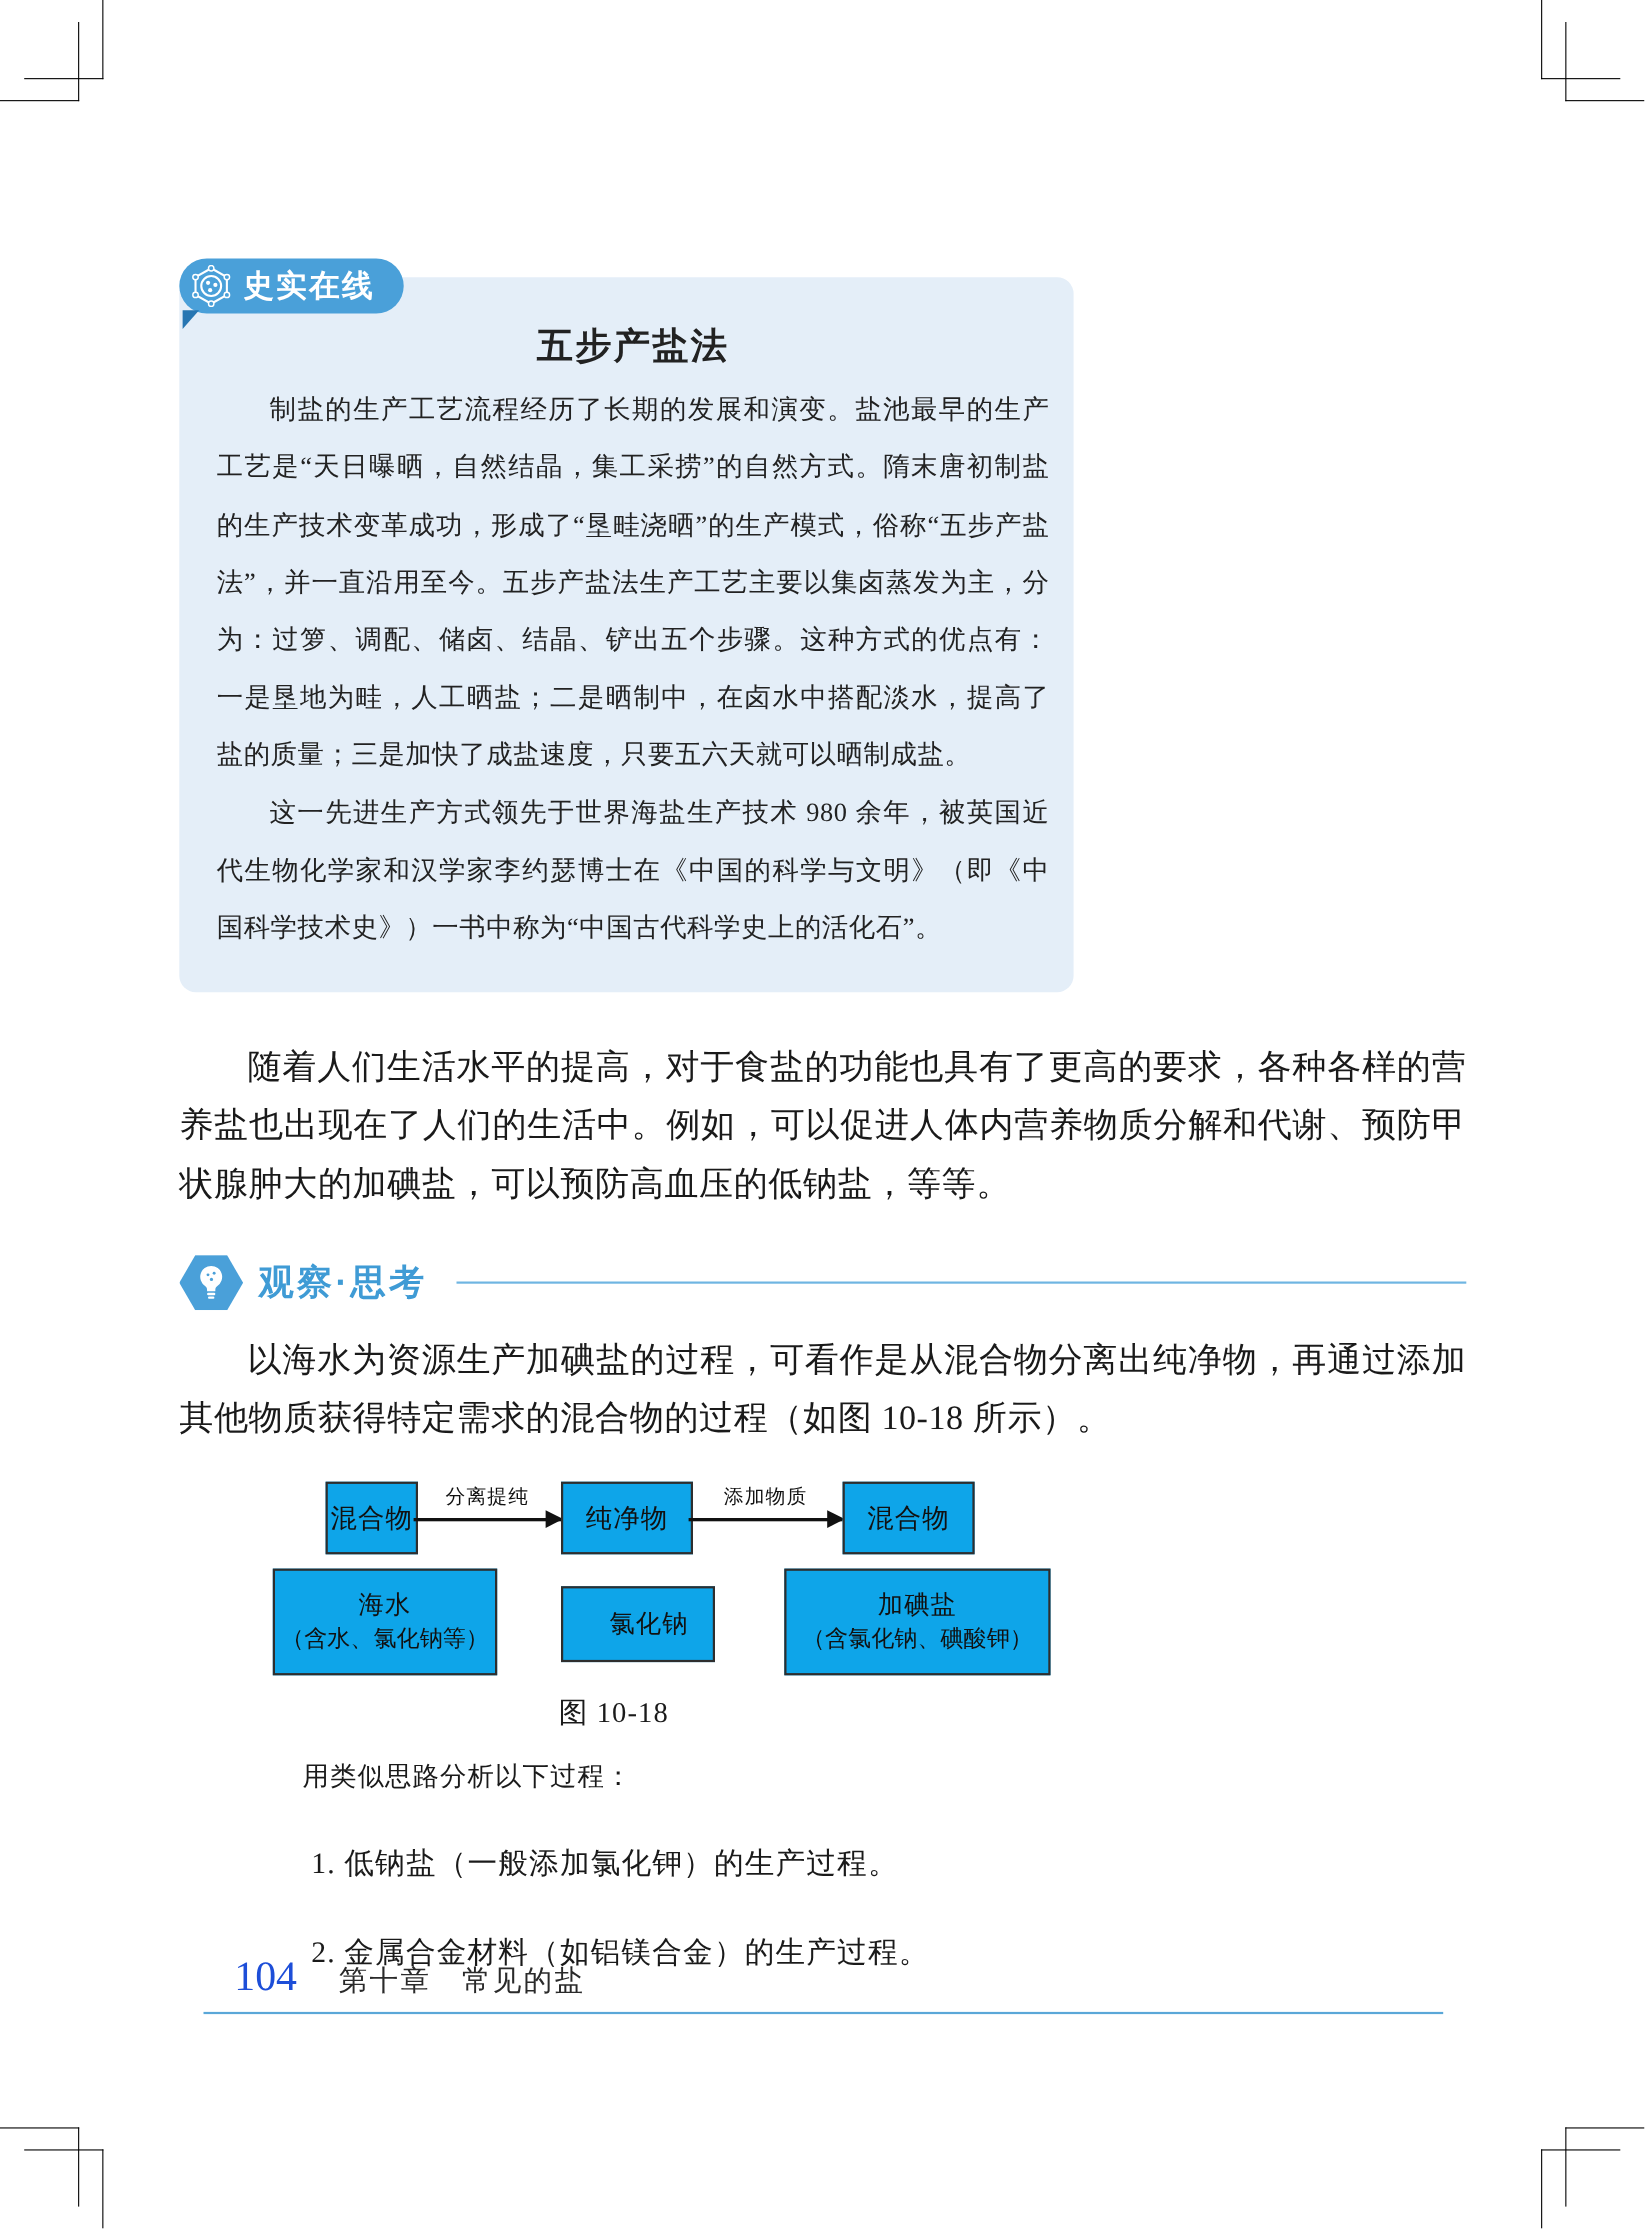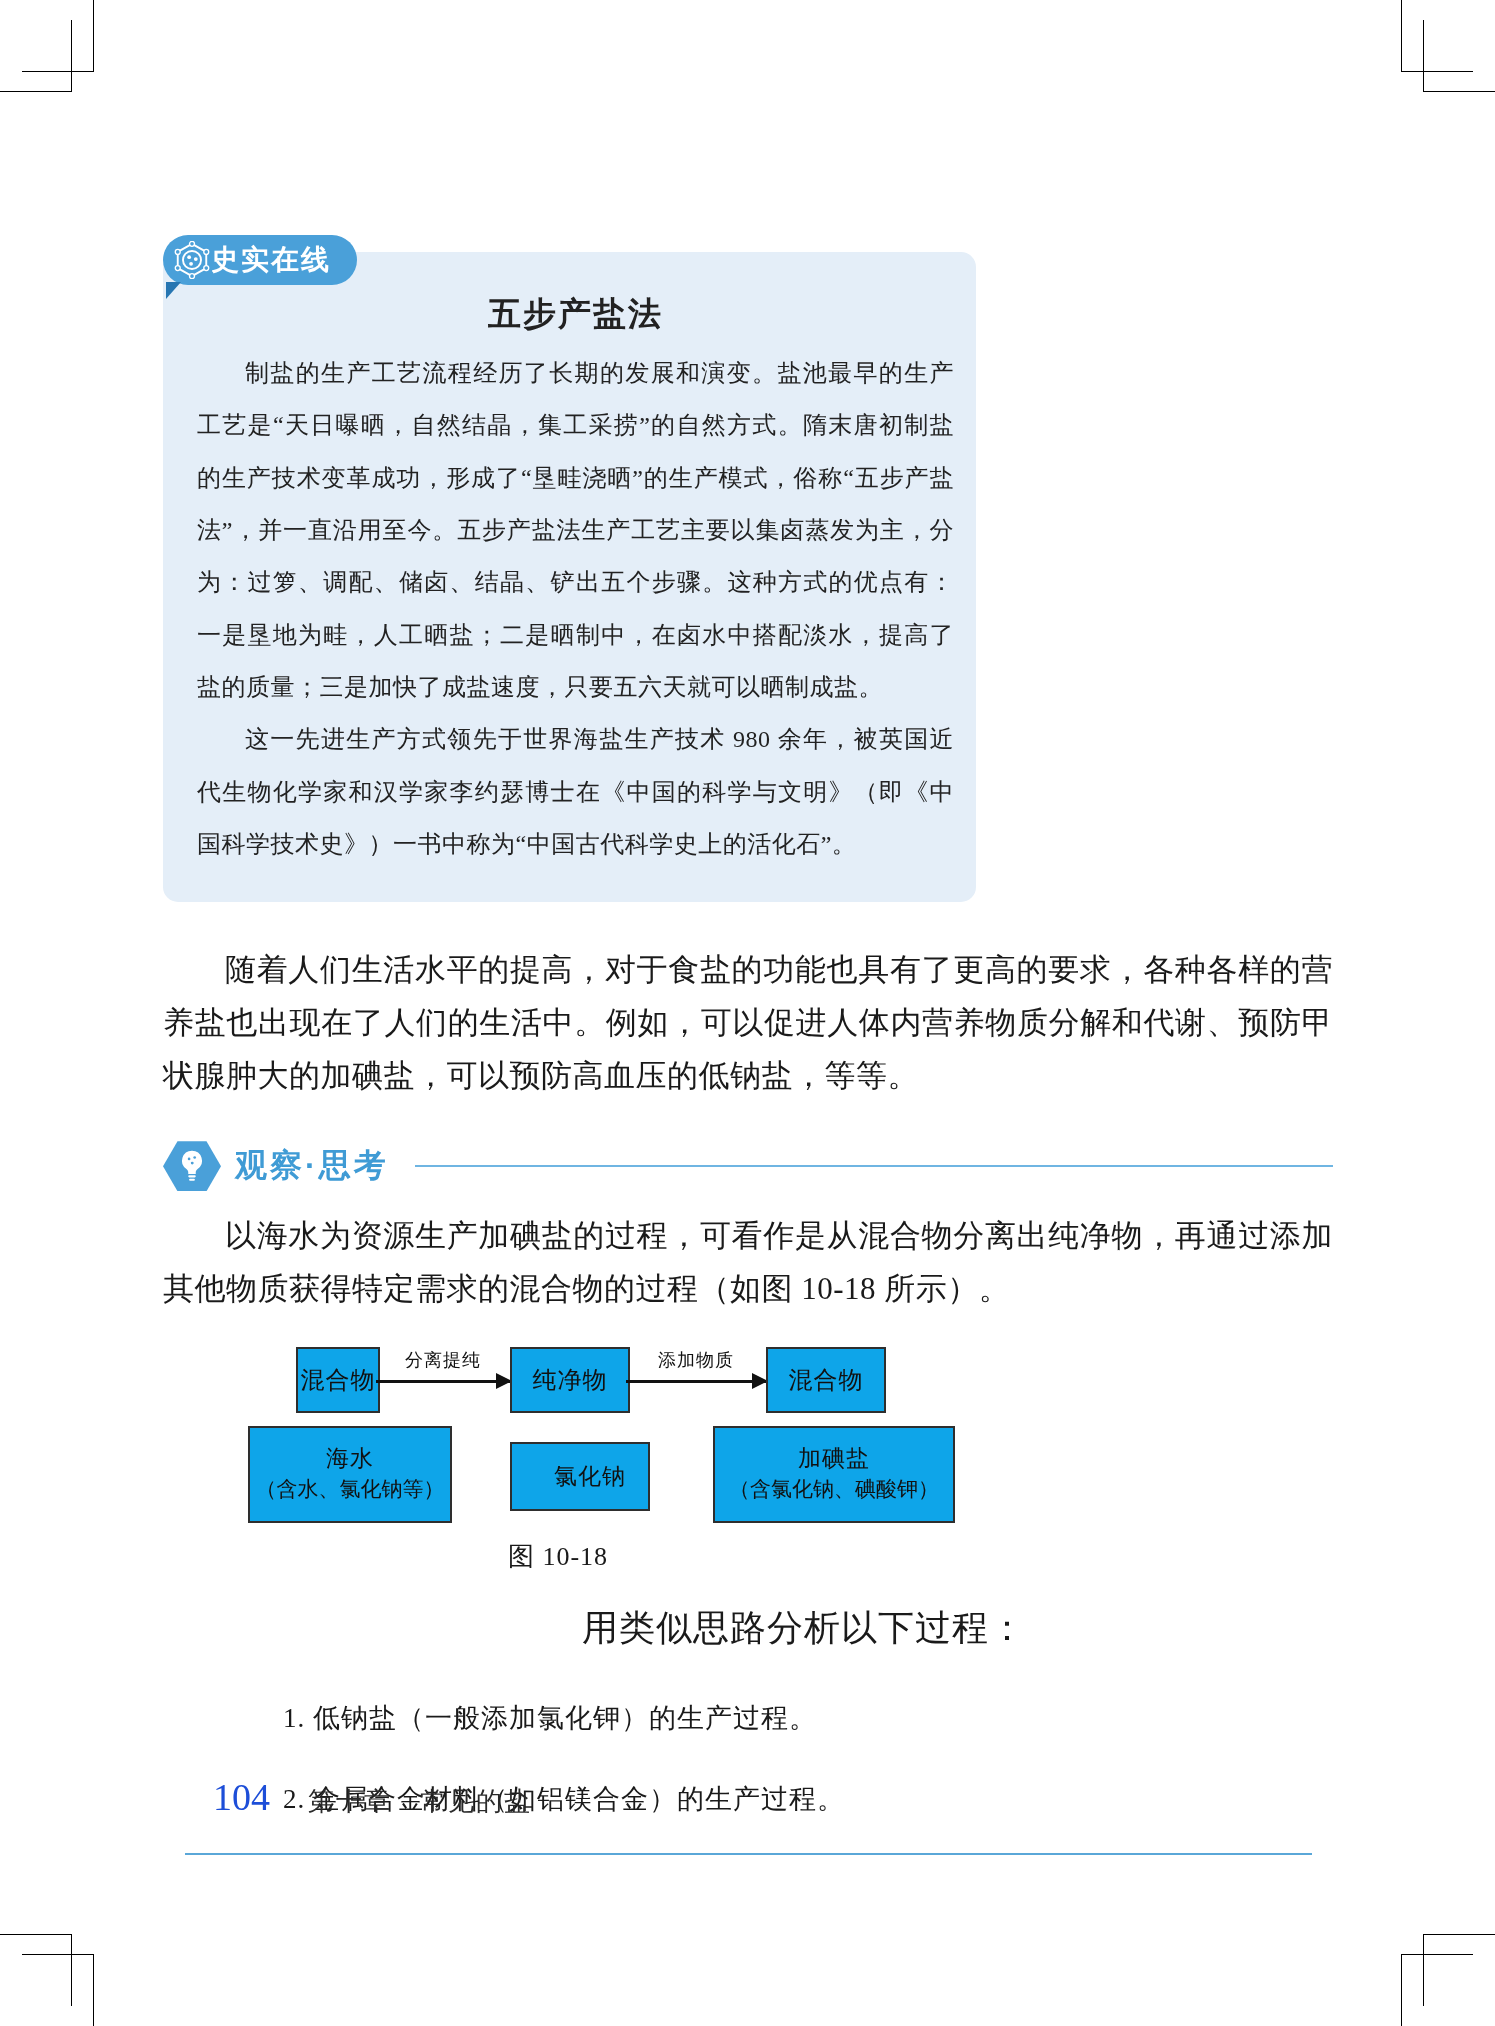--- a/index.html
+++ b/index.html
@@ -22,21 +22,21 @@
 
   .content{position:absolute;left:163px;top:235px;width:1170px;}
 
   
   .history-box{
     position:relative;width:757px;background:#e4eef8;border-radius:15px;
     padding:40px 22px 32px 34px;margin-top:17px;
   }
   .badge{
     position:absolute;left:0;top:-17px;height:50px;padding:0 26px 0 10px;
-    background:#4aa0d9;border-radius:25px;display:flex;align-items:center;
+    background:#4aa0d9;border-radius:25px;display:flex;align-items:center;gap:10px;
     z-index:2;
   }
   .badge-label{
     color:#fff;font-family:"Liberation Sans","DejaVu Sans",sans-serif;
     font-weight:bold;font-size:28px;letter-spacing:2px;
   }
   .badge-fold{
     position:absolute;left:3px;top:47px;width:0;height:0;
     border-top:17px solid #2776b2;border-right:15px solid transparent;
   }
@@ -96,21 +96,21 @@
   .arrow-label{font-size:18px;line-height:30px;letter-spacing:1px;color:#111;}
   .aline{width:100%;height:3px;background:#111;position:relative;margin-top:5px;}
   .aline::after{
     content:'';position:absolute;right:-2px;top:-7px;width:0;height:0;
     border-left:16px solid #111;border-top:8px solid transparent;border-bottom:8px solid transparent;
   }
 
   .figure-caption{margin-top:16px;text-align:center;font-size:26px;color:#1a1a1a;letter-spacing:1px;width:790px;}
 
   
-  .followup{margin:18px 0 0 112px;font-size:36px;line-height:2;color:#1a1a1a;letter-spacing:1px;text-align:center;}
+  .followup{margin:18px 0 0 112px;font-size:24px;line-height:2;color:#1a1a1a;letter-spacing:1px;}
   .fitem{margin-left:120px;font-size:27px;line-height:2;color:#1a1a1a;letter-spacing:1px;}
 
   .bottom-rule{margin-top:22px;margin-left:22px;width:1127px;height:2px;background:#5aa7d8;}
 
   
   .footer{position:absolute;left:213px;top:1775px;display:flex;align-items:baseline;gap:38px;}
   .page-number{font-size:38px;color:#1d4ed8;}
   .chapter-title{font-size:26px;color:#2a2a2a;letter-spacing:2px;}
 </style>
 </head>

